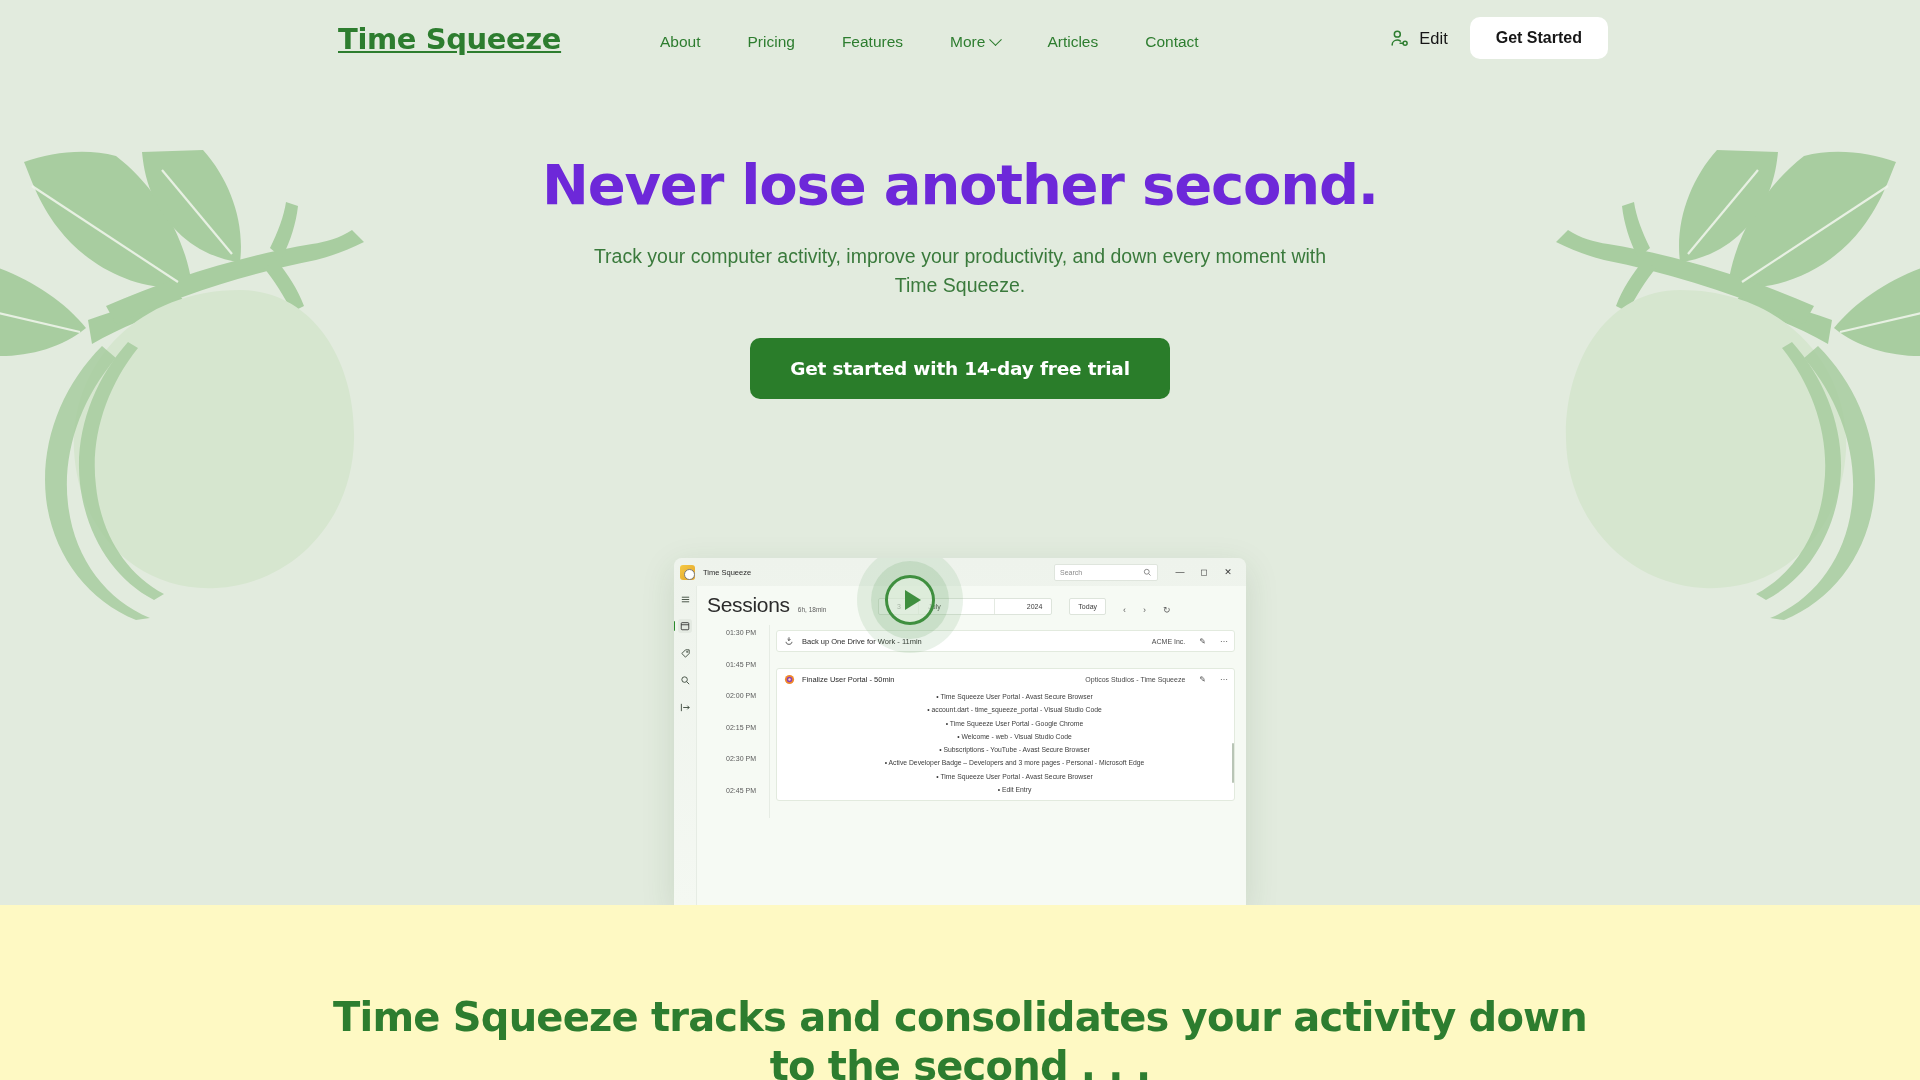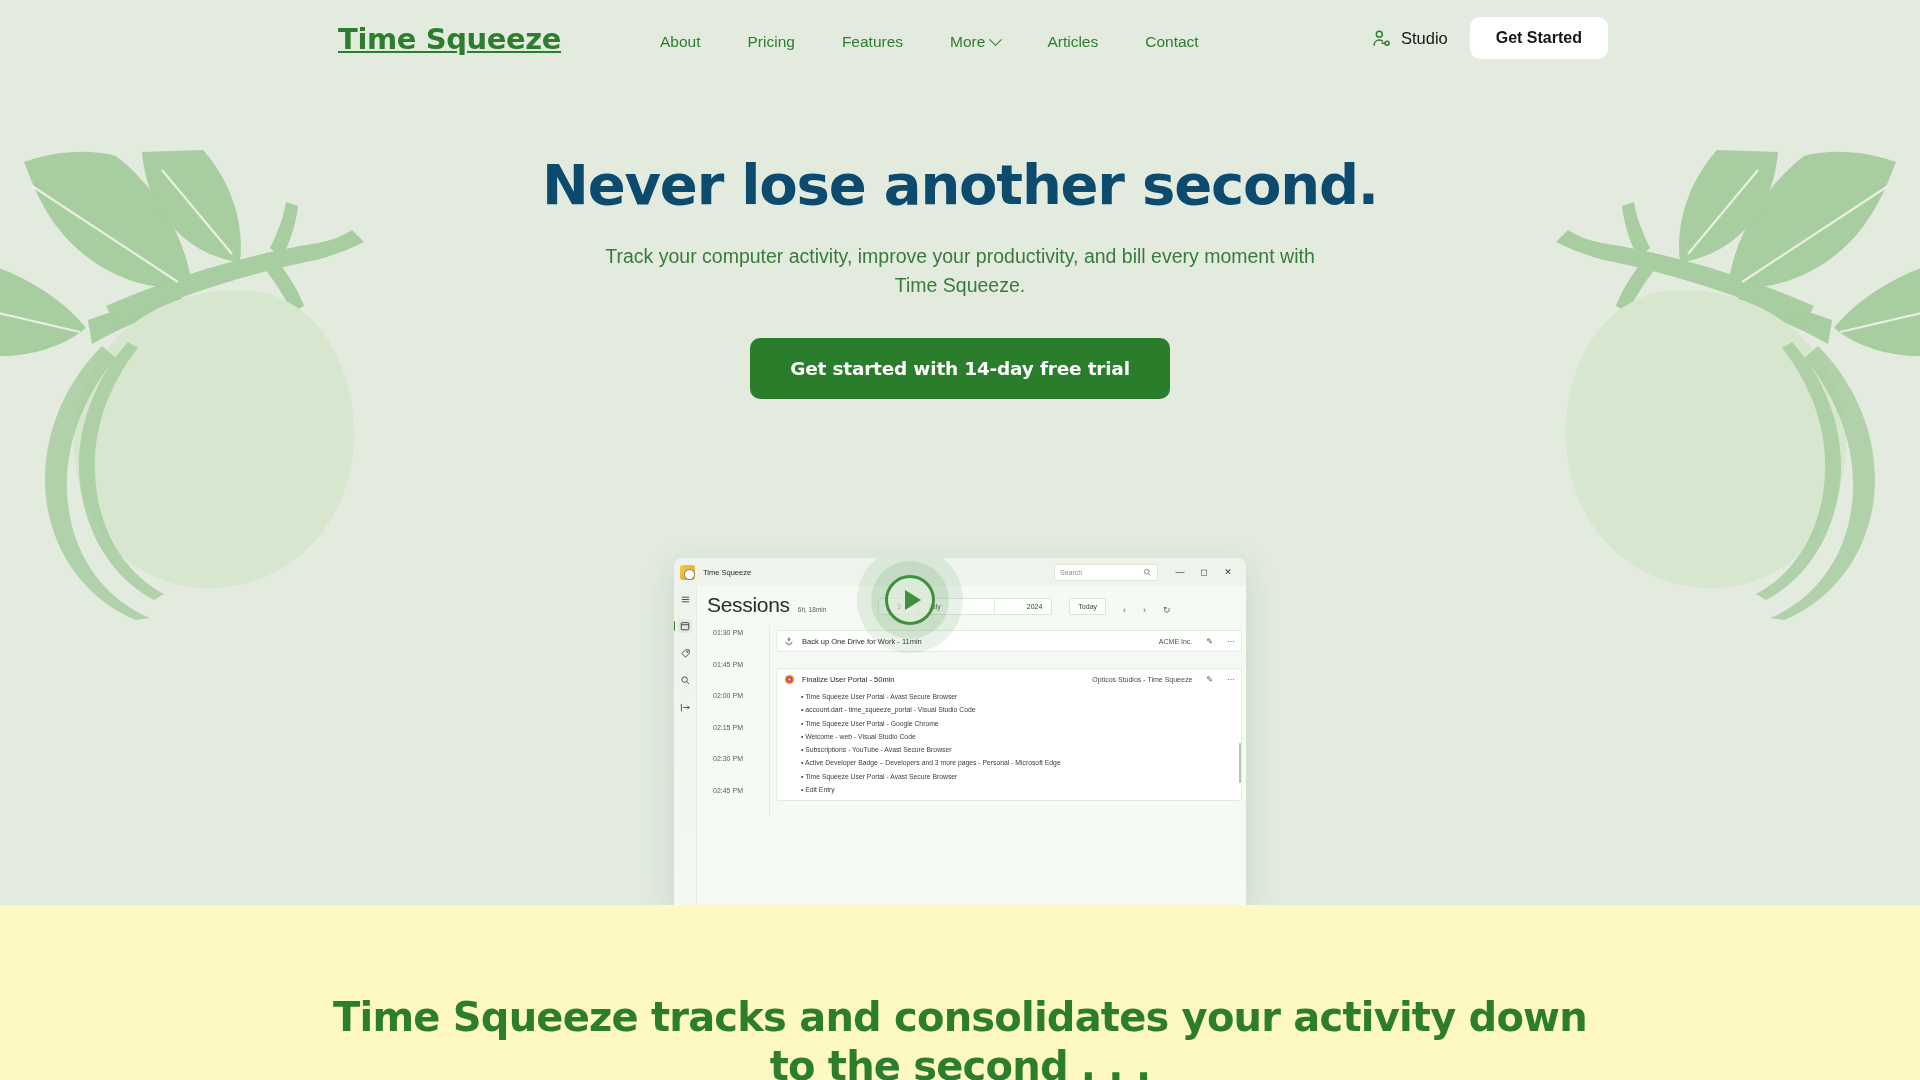--- a/index.html
+++ b/index.html
@@ -56,21 +56,21 @@
     border: none; border-radius: 10px;
     padding: 12px 26px; font-size: 16px; font-weight: 600;
     font-family: "Liberation Sans", sans-serif; cursor: pointer;
     white-space: nowrap;
   }
 
   
   .hero-copy { position: relative; z-index: 4; text-align: center; margin-top: 82px; }
   .hero-title {
     font-family: "DejaVu Sans", sans-serif;
-    font-size: 56px; font-weight: 700; color: #0c4a6e;
+    font-size: 56px; font-weight: 700; color: #6d28d9;
     letter-spacing: -1.2px; line-height: 1.1;
   }
   .hero-sub {
     margin: 26px auto 0; width: 740px;
     font-size: 19.5px; line-height: 1.5; color: #3a7a3c;
   }
   .btn-cta {
     margin-top: 38px;
     display: inline-block;
     background: #2a7d2a; color: #ffffff;
@@ -111,21 +111,21 @@
   .mk-wbtn { width: 24px; height: 20px; display: flex; align-items: center; justify-content: center;
              font-size: 9px; color: #3a3a3a; }
   .mk-body { display: flex; height: 320px; }
   .mk-rail { width: 22px; padding-top: 6px; display: flex; flex-direction: column;
              align-items: center; gap: 13px; }
   .mk-rail-ico { width: 14px; height: 14px; display: flex; align-items: center; justify-content: center;
                  color: #3d4a3d; position: relative; }
   .mk-rail-ico.active { background: #e4eae2; border-radius: 3px; }
   .mk-rail-ico.active::before { content:""; position:absolute; left:-5px; top:2px; width:2px; height:10px;
                                 background:#2a8a2a; border-radius:2px; }
-  .mk-main { flex: 1; background: #f6faf4; border-left: 1px solid #e6ece4; padding: 6px 4px 0 10px; }
+  .mk-main { flex: 1; background: #f6faf4; border-left: 1px solid #e6ece4; padding: 6px 11px 0 10px; text-align: center; }
   .mk-head { display: flex; align-items: flex-end; gap: 8px; padding: 2px 0 10px; }
   .mk-h1 { font-size: 21px; color: #2b2b2b; font-weight: 400; letter-spacing: -0.3px; line-height: 1; }
   .mk-dur { font-size: 6.5px; color: #5d5d5d; padding-bottom: 2px; }
   .mk-datebox { margin-left: 44px; display: flex; background: #fff;
     border: 1px solid #dde4db; border-radius: 2px; height: 17px; align-items: center; }
   .mk-dcell { font-size: 7px; color: #3a3a3a; padding: 0 9px; height: 100%;
               display: flex; align-items: center; border-right: 1px solid #e4eae2; }
   .mk-dcell:last-child { border-right: none; }
   .mk-dcell.num { width: 40px; justify-content: center; }
   .mk-dcell.mon { width: 76px; }
@@ -252,29 +252,29 @@
       </div>
 
       <div class="nav-right">
         <a class="login" href="#">
           <svg width="21" height="21" viewBox="0 0 24 24" fill="none" stroke="#2d7d2f" stroke-width="1.7" stroke-linecap="round" stroke-linejoin="round">
             <circle cx="9.5" cy="7" r="3.4"></circle>
             <path d="M3.6 19.4c0-3.3 2.7-5.6 5.9-5.6 1.4 0 2.6.4 3.6 1.1"></path>
             <circle cx="18.4" cy="17.4" r="2.3"></circle>
             <path d="M16.1 17.4h-3.4"></path>
           </svg>
-          <span>Studio</span>
+          <span>Edit</span>
         </a>
         <button class="btn-getstarted">Get Started</button>
       </div>
     </nav>
 
     <div class="hero-copy">
       <h1 class="hero-title">Never lose another second.</h1>
-      <p class="hero-sub">Track your computer activity, improve your productivity, and bill every moment with Time Squeeze.</p>
+      <p class="hero-sub">Track your computer activity, improve your productivity, and down every moment with Time Squeeze.</p>
       <div>
         <button class="btn-cta">Get started with 14-day free trial</button>
       </div>
     </div>
 
     <div class="mock-wrap">
       <div class="mock">
 
         <div class="mk-titlebar">
           <span class="mk-appicon"></span>

